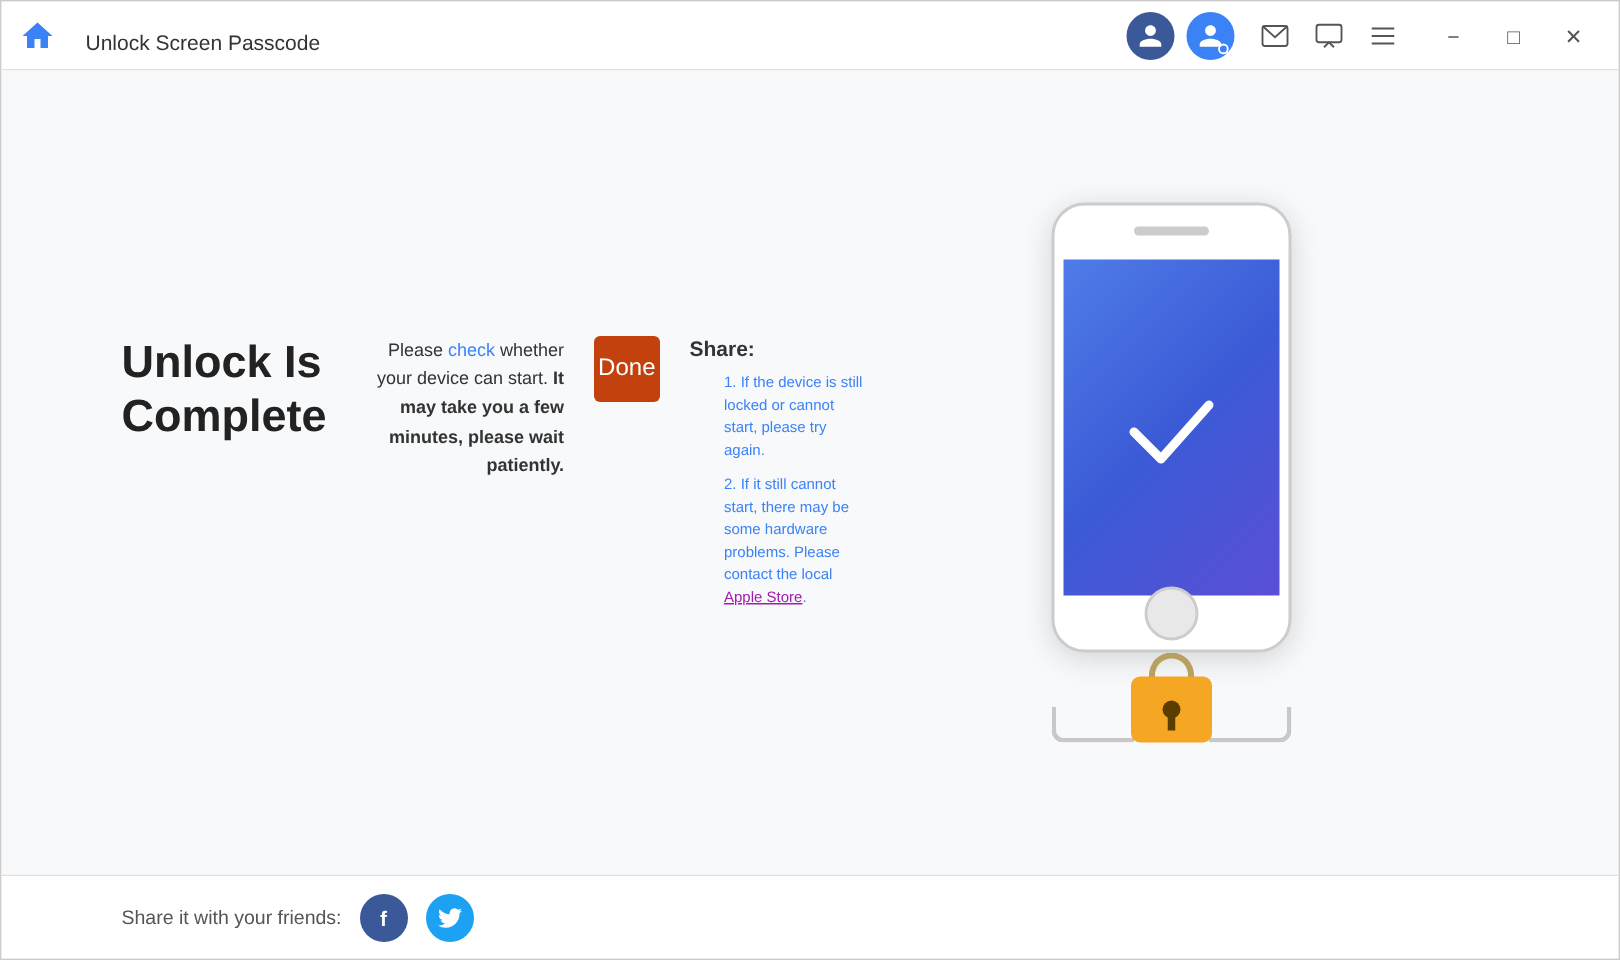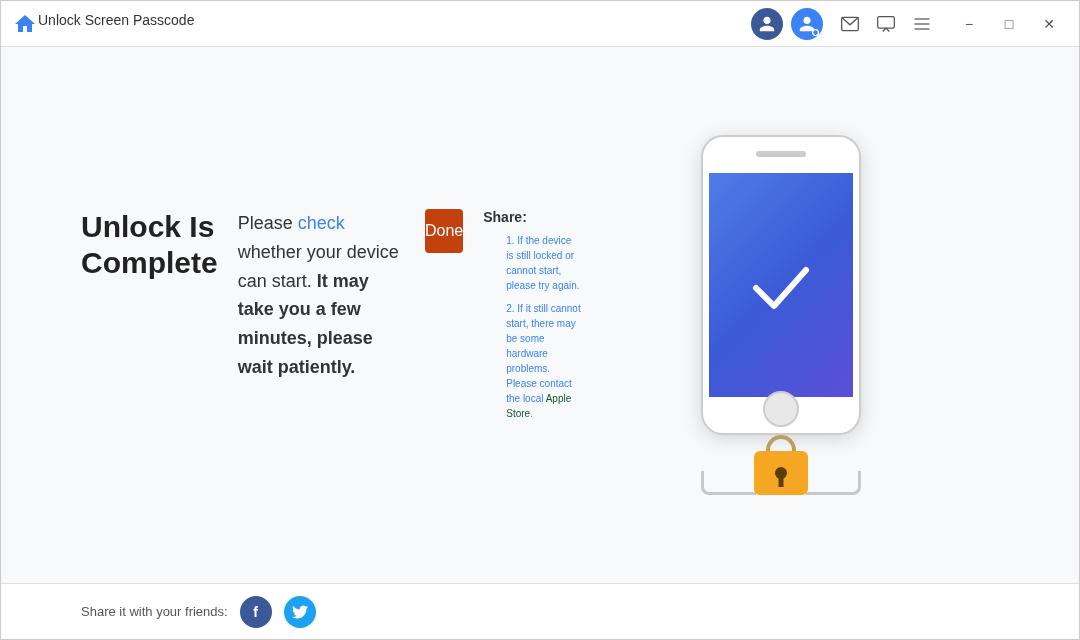--- a/index.html
+++ b/index.html
@@ -20,22 +20,22 @@
       align-items: center;
       justify-content: space-between;
       padding: 0 12px;
       height: 46px;
       background: #fff;
       border-bottom: 1px solid #e0e0e0;
       flex-shrink: 0;
     }
     .title-bar-left {
       display: flex;
-      align-items: flex-start;
-      gap: 1px;
+      align-items: flex-end;
+      gap: 20px;
     }
     .title-bar-title {
       font-size: 14px;
       color: #333;
       font-weight: 400;
     }
     .title-icon {
       width: 32px;
       height: 32px;
       border-radius: 50%;
@@ -114,24 +114,25 @@
     }
 
     .main-title {
       font-size: 30px;
       font-weight: 600;
       color: #222;
       line-height: 1.2;
     }
 
     .subtitle {
-      font-size: 18px;
+      font-size: 12px;
       color: #333;
       line-height: 1.6;
       max-width: 420px;
+      text-align: right;
     }
 
     .done-button {
       width: 168px;
       height: 44px;
       background: #c2410c;
       color: white;
       border: none;
       border-radius: 4px;
       font-size: 16px;
@@ -324,21 +325,21 @@
       <p class="subtitle">
         <span>Please </span><span style="color:#3b82f6;">check</span><span> whether your device can start. </span><strong>It may take you a few minutes, please wait patiently.</strong>
       </p>
 
       <button class="done-button">Done</button>
 
       <div class="note-section">
         <div class="note-title">Share:</div>
         <div class="note-item">1. If the device is still locked or cannot start, please try again.</div>
         <div class="note-item">
-          <span>2. If it still cannot start, there may be some hardware problems. Please contact the local </span><span style="color:#14532d; cursor:pointer;text-align:center;">Apple Store</span><span>.</span>
+          <span>2. If it still cannot start, there may be some hardware problems. Please contact the local </span><span style="color:#a21caf; text-decoration:underline; cursor:pointer;text-align:center;">Apple Store</span><span>.</span>
         </div>
       </div>
     </div>
 
     <div class="right-panel">
       <div style="position:relative; width:280px; height:360px; display:flex; align-items:flex-start; justify-content:center;">
 
         <div class="phone-body">
           <div class="phone-speaker"></div>
           <div class="phone-screen">

